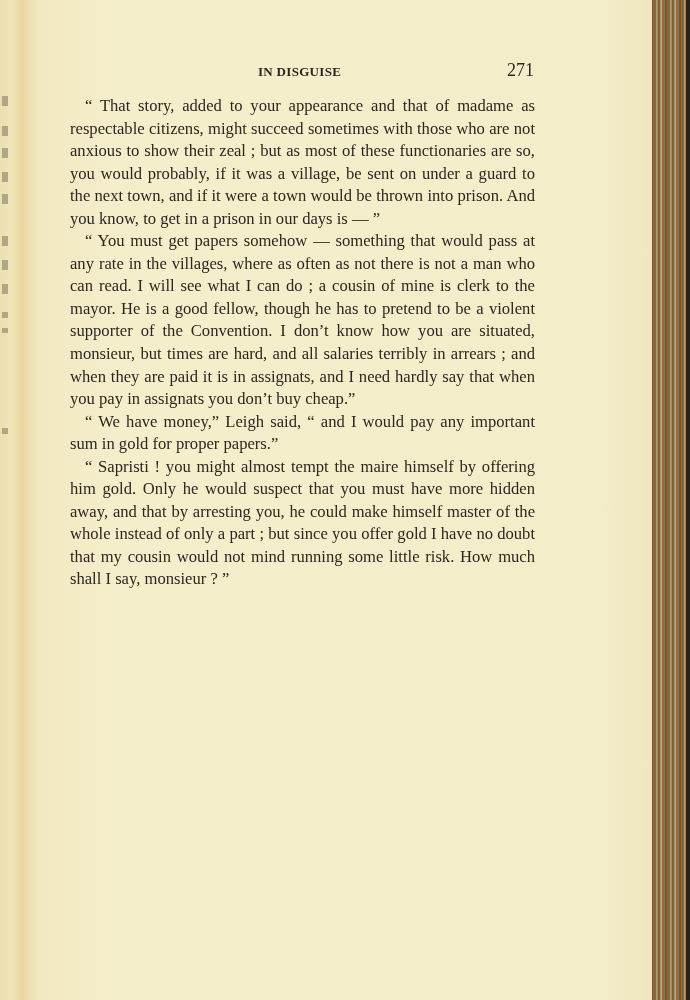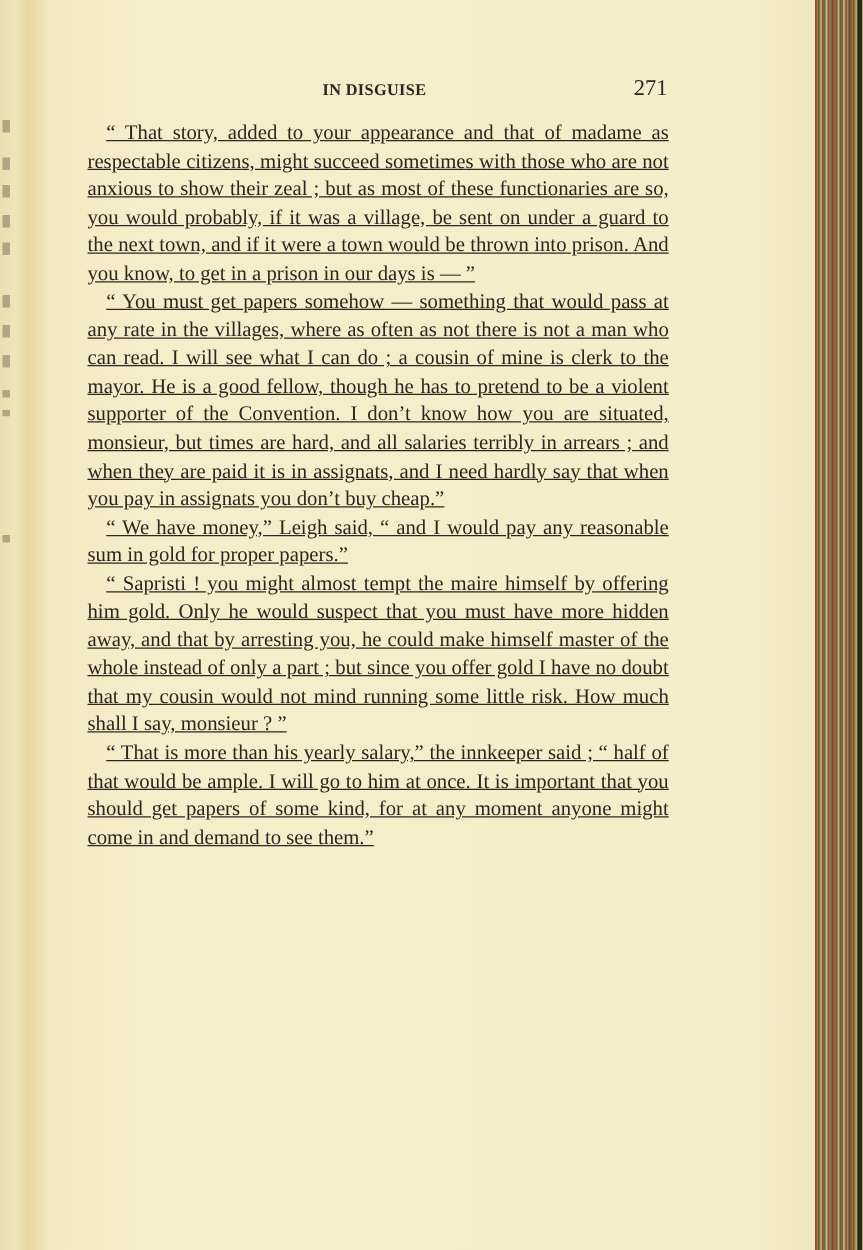--- a/index.html
+++ b/index.html
@@ -39,21 +39,21 @@
       font-size: 13px; letter-spacing: 0.3px; font-weight: bold; color: #2b2720;
     }
     .page-number {
       position: absolute; right: 2px; top: 0px;
       font-size: 18px; font-weight: normal; color: #2b2720;
     }
     .body-text {
       position: absolute; top: 95px; left: 70px; width: 465px;
       font-size: 16.6px; line-height: 22.55px; text-align: justify;
     }
-    .body-text p { margin: 0; text-indent: 15px; text-decoration: underline; }
+    .body-text p { margin: 0; text-indent: 15px; }
   </style>
 </head>
 <body>
 
 <div class="page">
   <div class="gutter-marks">
     <span style="top:6px"></span>
     <span style="top:36px"></span>
     <span style="top:58px"></span>
     <span style="top:82px"></span>
@@ -67,19 +67,18 @@
   </div>
 
   <div class="header">
     <span class="running-title">IN DISGUISE</span>
     <span class="page-number">271</span>
   </div>
 
   <div class="body-text">
     <p>“ That story, added to your appearance and that of madame as respectable citizens, might succeed sometimes with those who are not anxious to show their zeal ; but as most of these functionaries are so, you would probably, if it was a village, be sent on under a guard to the next town, and if it were a town would be thrown into prison.  And you know, to get in a prison in our days is — ”</p>
     <p>“ You must get papers somehow — something that would pass at any rate in the villages, where as often as not there is not a man who can read.  I will see what I can do ; a cousin of mine is clerk to the mayor.  He is a good fellow, though he has to pretend to be a violent supporter of the Convention.  I don’t know how you are situated, monsieur, but times are hard, and all salaries terribly in arrears ; and when they are paid it is in assignats, and I need hardly say that when you pay in assignats you don’t buy cheap.”</p>
-    <p>“ We have money,” Leigh said, “ and I would pay any reasonable sum in gold for proper papers.”</p>
+    <p>“ We have money,” Leigh said, “ and I would pay any important sum in gold for proper papers.”</p>
     <p>“ Sapristi ! you might almost tempt the maire himself by offering him gold.  Only he would suspect that you must have more hidden away, and that by arresting you, he could make himself master of the whole instead of only a part ; but since you offer gold I have no doubt that my cousin would not mind running some little risk.  How much shall I say, monsieur ? ”</p>
-    <p>“ That is more than his yearly salary,” the innkeeper said ; “ half of that would be ample.  I will go to him at once. It is important that you should get papers of some kind, for at any moment anyone might come in and demand to see them.”</p>
   </div>
 </div>
 
 <div class="edges"></div>
 
 </body></html>

